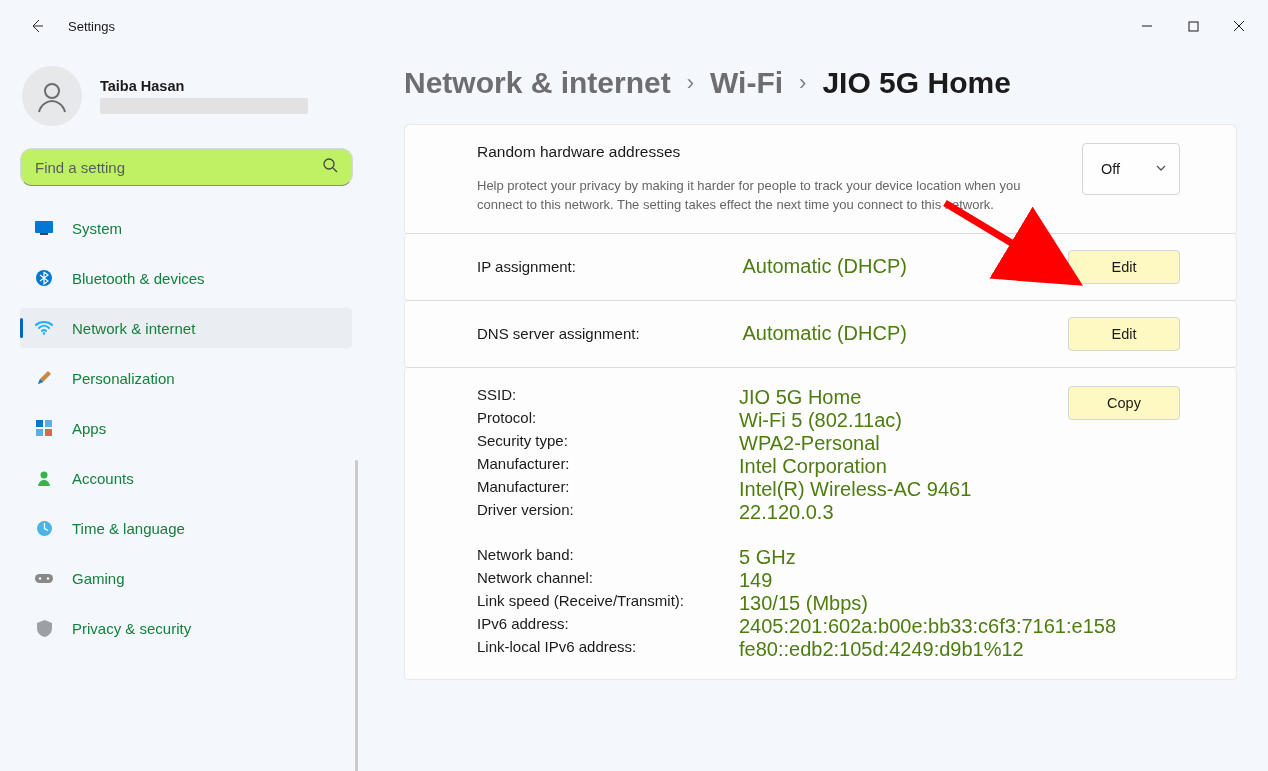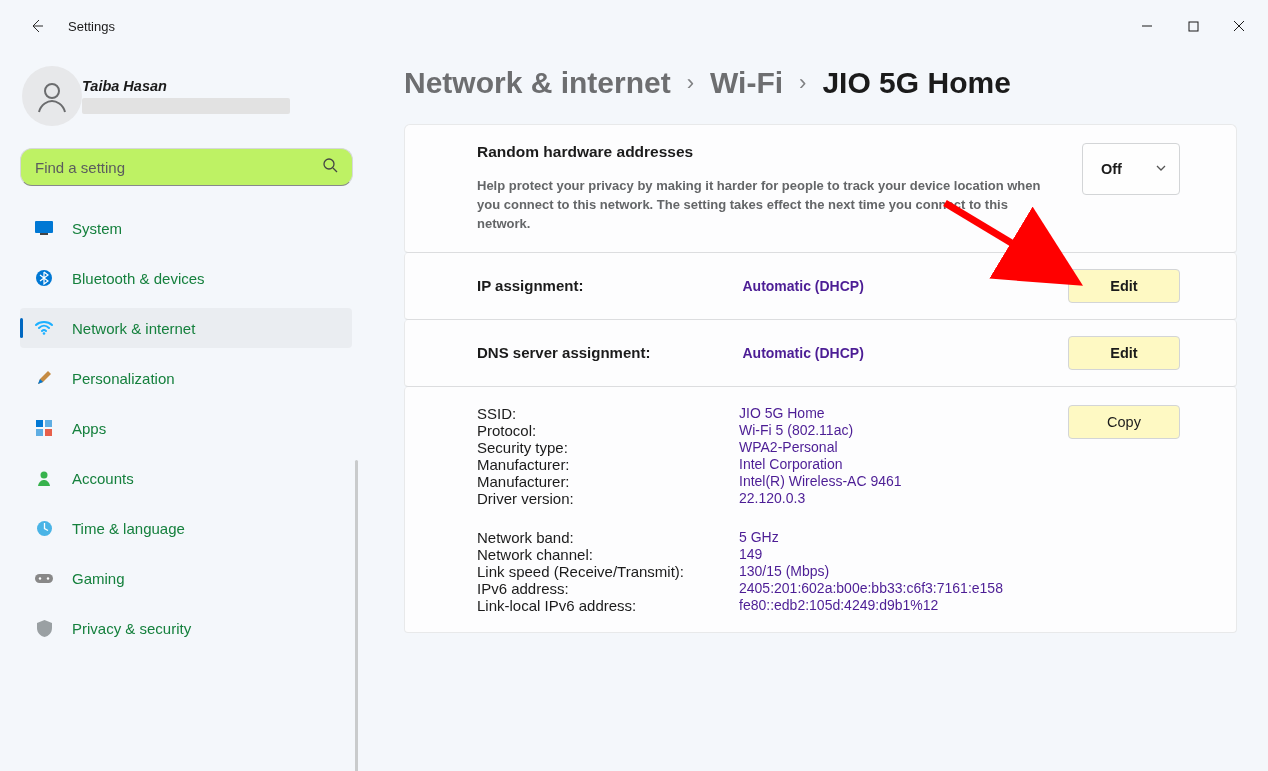--- a/index.html
+++ b/index.html
@@ -24,21 +24,21 @@
   .app-title { font-size: 13px; color:#1b1b1b; }
   .win-controls { margin-left:auto; display:flex; align-items:center; padding-right:6px; }
   .win-btn { width:46px; height:32px; display:flex; align-items:center; justify-content:center; }
 
   
   .shell { display:flex; height: calc(100% - 52px); }
   .sidebar { width: 368px; padding: 14px 16px 0 20px; position:relative; }
   .content { flex:1; padding: 14px 30px 0 36px; overflow:hidden; }
 
   
-  .user-block { display:flex; align-items:center; margin-bottom:22px; padding-left:2px;font-style:italic;}
+  .user-block { display:flex; align-items:center; gap:18px; margin-bottom:22px; padding-left:2px;}
   .avatar {
     width:60px; height:60px; border-radius:50%;
     background:#e7e8ea; display:flex; align-items:center; justify-content:center;
   }
   .user-text { display:flex; flex-direction:column; }
   .user-name { font-size:14.5px; font-weight:600; color:#1b1b1b; }
   .user-email-mask { width:208px; height:16px; background:#e2e2e2; border-radius:2px; margin-top:4px; }
 
   
   .search {
@@ -79,32 +79,32 @@
   .crumb-current { font-size:30px; font-weight:700; color:#1b1b1b; }
 
   
   .card-stack { width: 833px; }
   .card {
     background:#fdfdfe; border:1px solid #e8e9ea; border-radius:4px;
     border-bottom:none;
   }
   .card + .card { border-top:none; }
   .card-stack .card:first-child { border-top-left-radius:6px; border-top-right-radius:6px; }
-  .row-sep { border-bottom:1.5px solid #dcdddf;font-weight:bold; }
+  .row-sep { border-bottom:1.5px solid #dcdddf; }
 
   .row {
     display:flex; align-items:flex-start;
     padding:18px 56px 18px 72px;
     gap:14px;
   }
   .row.tight { padding-top:16px; padding-bottom:16px; align-items:center; }
   .row .left { flex:1; }
   .row .label { font-size:15.5px; color:#1b1b1b; }
   .row .desc { font-size:13px; color:#646668; margin-top:16px; line-height:1.45; max-width:580px;}
-  .row .value-col { width:310px; font-size:14px; color:#4c1d95; }
+  .row .value-col { width:310px; font-size:20px; color:#4d7c0f; }
   .row .label-col { width:262px; font-size:15px; color:#1b1b1b; }
 
   .action-btn {
     min-width:74px; height:34px; padding:0 20px;
     background:#fef9c3; border:1px solid #d3d5d7; border-radius:4px;
     font-size:14.5px; color:#1b1b1b; display:flex; align-items:center; justify-content:center;
   }
   .action-btn.wide { min-width:112px; }
 
   .dropdown {

